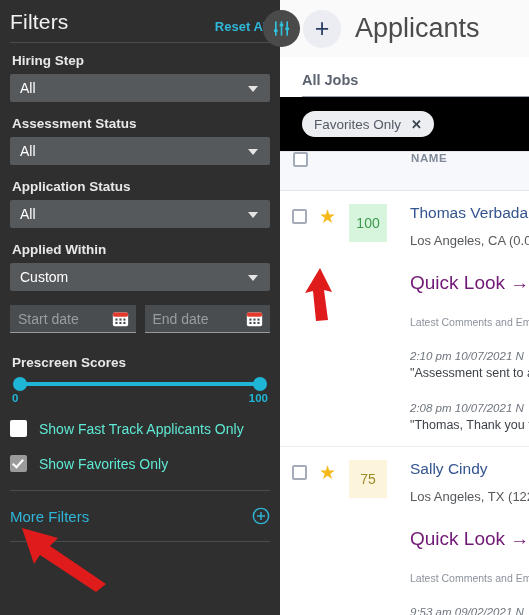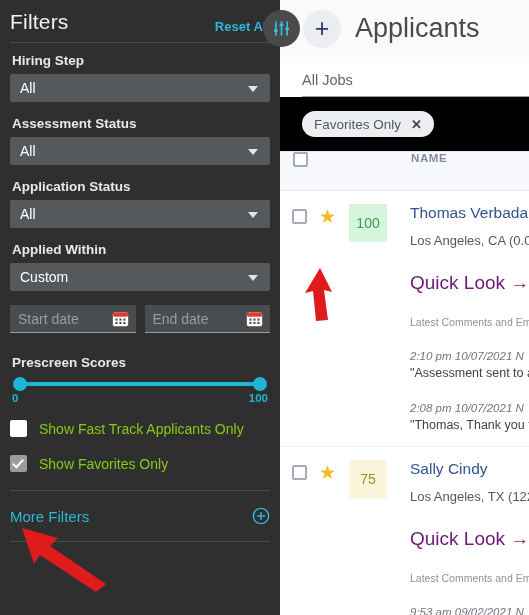--- a/index.html
+++ b/index.html
@@ -77,21 +77,21 @@
     position: relative;
   }
   .cbox.checked { background: #9b9b9b; }
   .cbox.checked::after {
     content: "";
     position: absolute; left: 5px; top: 2px;
     width: 4px; height: 9px;
     border: solid #ffffff; border-width: 0 2px 2px 0;
     transform: rotate(42deg);
   }
-  .check-label { font-size: 14px; color: #84cc16; }
+  .check-label { font-size: 14px; color: #5eead4; }
 
   .side-divider2 { height: 1px; background: #4b4b4b; margin: 4px 0 16px 0; }
   .more-row { display: flex; align-items: center; justify-content: space-between; }
   .more-filters { font-size: 15px; color: #2fb6d8; }
   .plus-circle { width: 18px; height: 18px; }
   .side-divider3 { height: 1px; background: #4b4b4b; margin: 16px 0 0 0; }
 
   
   .main {
     position: absolute; left: 280px; top: 0;
@@ -108,21 +108,21 @@
     display: flex; align-items: center; justify-content: center;
     font-size: 25px; color: #2b3d63; line-height: 1;
   }
   .page-title {
     font-size: 27px; color: #4b4b4b; font-weight: 400;
     margin-left: 14px; white-space: nowrap;
   }
   .jobs-select {
     height: 34px; margin: 6px 0 0 22px;
     border-bottom: 1px solid #9aa0a8;
-    display: flex; align-items: center;
+    display: flex; align-items: center; font-weight: bold;
   }
   .jobs-value { font-size: 14.5px; color: #5c6370; }
   .chip-bar { height: 54px; background: #000000; display: flex; align-items: center; padding-left: 22px; }
   .chip {
     height: 26px; background: #eceef2; border-radius: 13px;
     display: inline-flex; align-items: center; padding: 0 12px;
     font-size: 13.5px; color: #545b66;
   }
   .chip-x { font-size: 13px; font-weight: bold; color: #3c4350; margin-left: 10px; }
 

